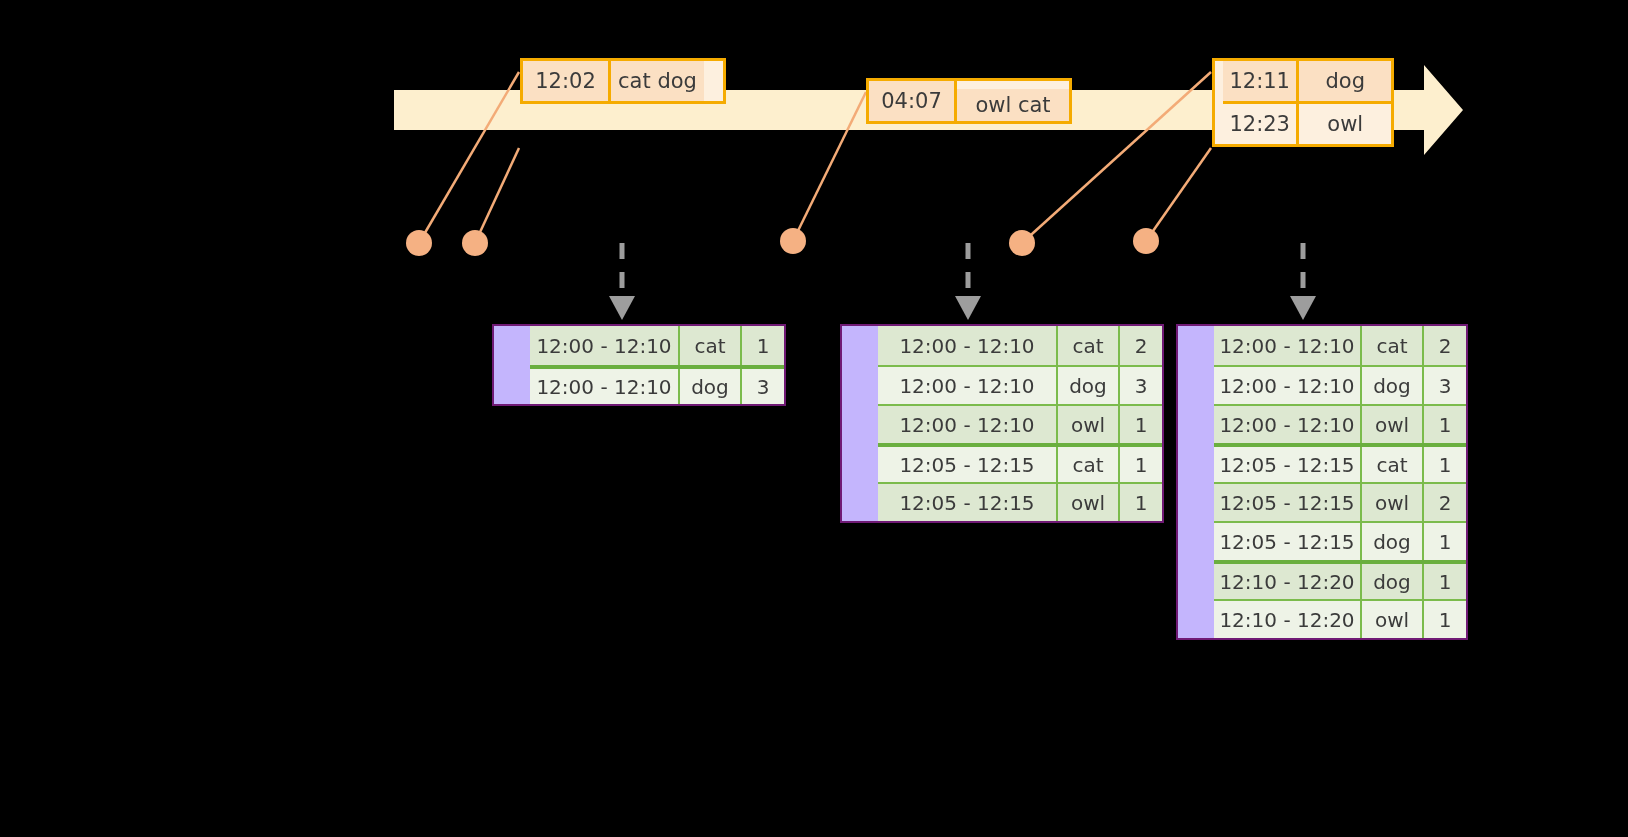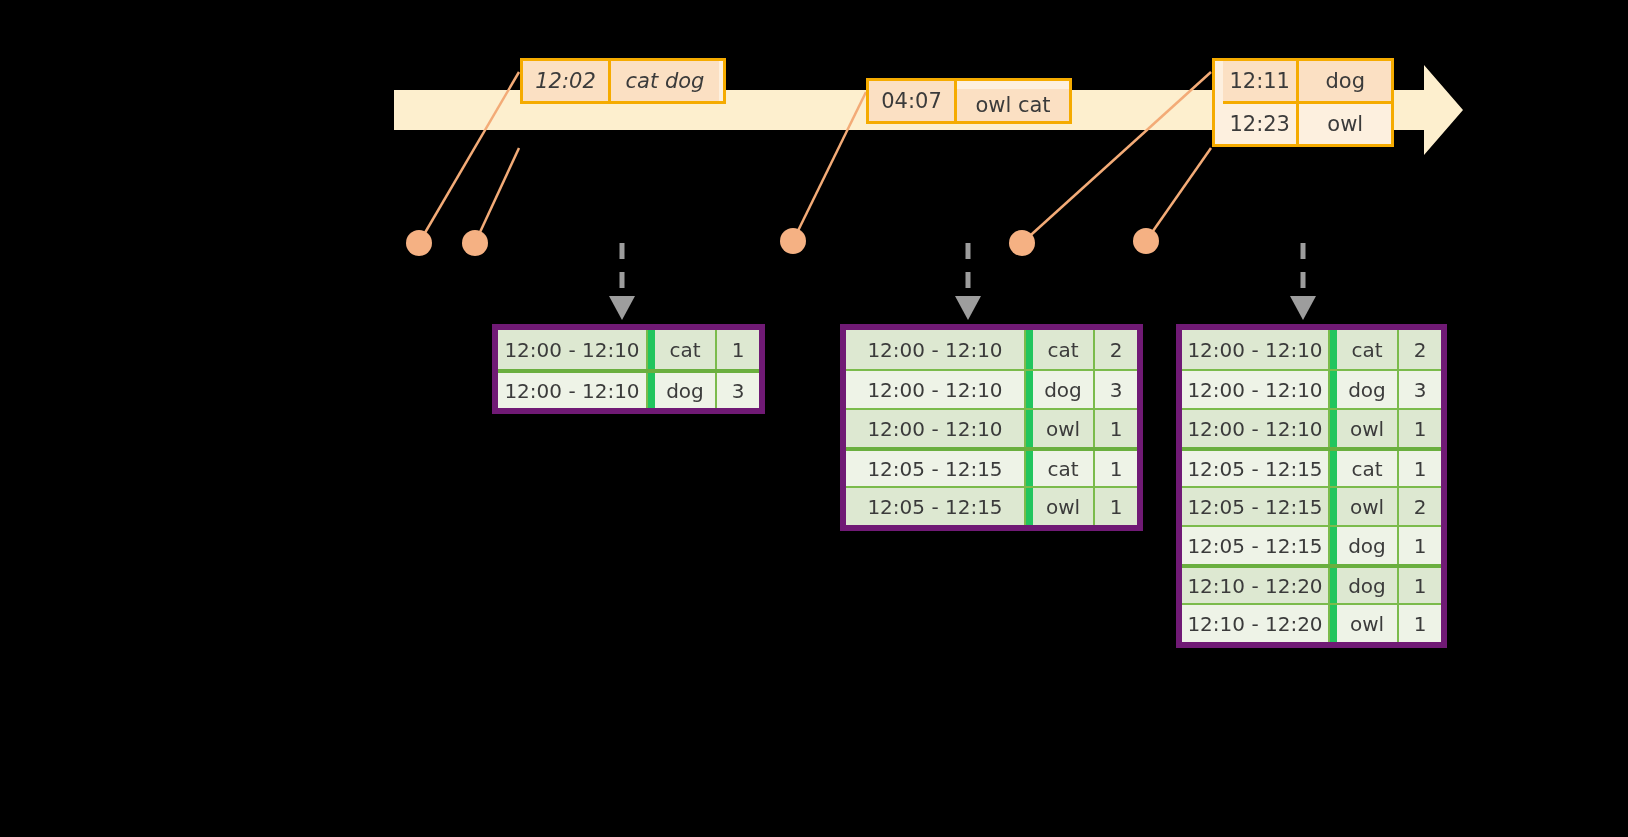--- a/index.html
+++ b/index.html
@@ -16,43 +16,43 @@
               box-sizing:border-box;}
   .event-row{display:flex;height:40px;}
   .event-row + .event-row{border-top:3px solid #f5ab00;}
   .event-row.shade .ev-time,.event-row.shade .ev-words{background:#fbe0c3;}
   .ev-time{display:flex;align-items:center;justify-content:center;
            border-right:3px solid #f5ab00;color:#3b3b3b;font-size:21px;
            box-sizing:border-box;}
   .ev-words{display:flex;align-items:center;justify-content:center;
             color:#3b3b3b;font-size:21px;box-sizing:border-box;}
 
-  #card-a{left:520px;top:58px;width:206px;font-style:italic;}
+  #card-a{left:520px;top:58px;width:206px;}
   #card-a .ev-time{width:88px;}
-  #card-a .ev-words{width:108px;}
+  #card-a .ev-words{width:93px;}
 
   #card-b{left:866px;top:78px;width:206px;}
   #card-b .ev-time{width:88px;}
   #card-b .ev-words{width:112px;margin-top:8px;}
 
   #card-c{left:1212px;top:58px;width:182px;padding-left:8px;}
   #card-c .ev-time{width:80px;}
   #card-c .ev-words{width:96px;}
 
   
-  .res-table{position:absolute;border:6px solid #701a75;background:#22c55e;
-             box-sizing:border-box;}
+  .res-table{position:absolute;border:2px solid #701a75;background:#c4b5fd;
+             box-sizing:border-box;padding-left:36px;}
   .res-row{display:flex;height:39px;box-sizing:border-box;}
   .res-row + .res-row{border-top:2px solid #7bbb4c;}
   .res-row.grp-end + .res-row{border-top:4px solid #6aaf3f;}
   .res-row.alt .rc{background:#dde8d1;}
   .rc{display:flex;align-items:center;justify-content:center;color:#3b3b3b;
       font-size:20px;background:#eef3e7;box-sizing:border-box;}
   .rc-win{border-right:2px solid #7bbb4c;}
-  .rc-key{border-right:2px solid #7bbb4c;margin-left:7px;}
+  .rc-key{border-right:2px solid #7bbb4c;}
 
   #table-1{left:492px;top:324px;}
   #table-1 .rc-win{width:150px;}
   #table-1 .rc-key{width:62px;}
   #table-1 .rc-cnt{width:42px;}
 
   #table-2{left:840px;top:324px;}
   #table-2 .rc-win{width:180px;}
   #table-2 .rc-key{width:62px;}
   #table-2 .rc-cnt{width:42px;}

